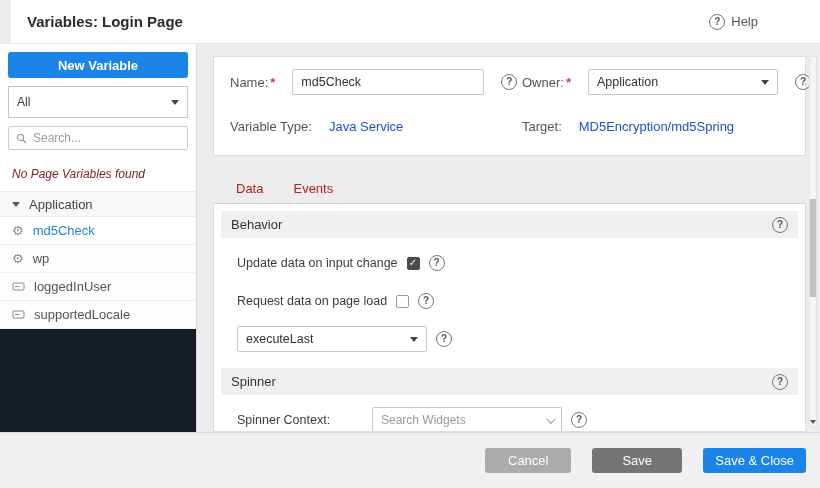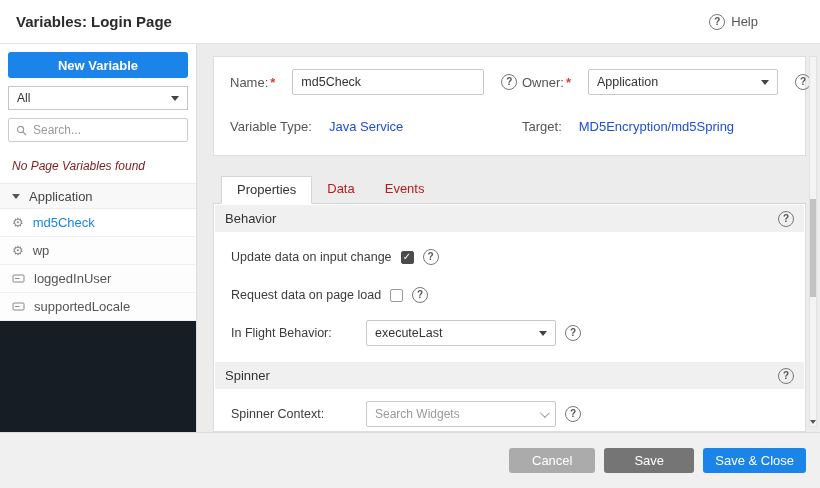--- a/index.html
+++ b/index.html
@@ -4,39 +4,39 @@
 <style>
   * { margin:0; padding:0; box-sizing:border-box; }
   html,body { width:820px; height:488px; }
   body {
     position:relative; overflow:hidden;
     font-family:"Liberation Sans","DejaVu Sans",sans-serif;
     font-size:13px; color:#333; background:#ececec;
   }
 
   
-  .header { position:absolute; top:0; left:0; right:0; height:44px; background:#fff;
+  .header { position:absolute; top:0; left:11px; right:0; height:44px; background:#fff;
             border-bottom:1px solid #e3e3e3; display:flex; align-items:center; padding:0 16px; z-index:5; }
   .header .title { font-size:15px; font-weight:600; color:#2b2b2b; }
   .help-link { margin-left:auto; margin-right:46px; display:flex; align-items:center; gap:6px;
                color:#555; font-size:13px; cursor:pointer; }
 
   .qicon { width:16px; height:16px; border:1px solid #777; border-radius:50%; flex:0 0 auto;
            display:inline-flex; align-items:center; justify-content:center;
            font-size:10px; font-weight:700; color:#555; line-height:1; }
   .qicon.right { margin-left:auto; }
 
   
   .sidebar { position:absolute; top:44px; left:0; width:197px; bottom:56px; background:#fff;
              border-right:1px solid #ddd; display:flex; flex-direction:column; z-index:4; }
   .sidebar-top { padding:8px; }
   .btn-new { display:block; width:100%; height:26px; background:#1b84e8; color:#fff; border:none;
              border-radius:3px; font-size:13px; font-weight:600; cursor:pointer;
              font-family:inherit; }
-  .filter-select { margin-top:8px; height:24px; border:1px solid #c5c5c5; background:#fff;
+  .filter-select { margin-top:8px; height:32px; border:1px solid #c5c5c5; background:#fff;
                    display:flex; align-items:center; justify-content:space-between;
                    padding:0 8px; font-size:12px; color:#333; cursor:pointer; }
   .search-box { margin-top:8px; height:24px; border:1px solid #ccc; border-radius:2px;
                 display:flex; align-items:center; gap:6px; padding:0 7px; background:#fff; }
   .search-box input { border:none; outline:none; flex:1; font-size:12px; color:#333;
                       font-family:inherit; min-width:0; }
   .search-box input::placeholder { color:#9a9a9a; }
 
   .tree-header { height:26px; display:flex; align-items:center; gap:9px; padding:0 12px;
                  background:#f8f8f8; border-top:1px solid #ececec; border-bottom:1px solid #ececec;
@@ -73,21 +73,21 @@
 
   
   .tabs { position:absolute; left:16px; right:14px; top:132px; height:28px; display:flex;
           align-items:flex-end; border-bottom:1px solid #d5d5d5; padding-left:8px; z-index:2; }
   .tab { height:27px; line-height:26px; padding:0 15px; font-size:13px; color:#b91c1c; cursor:pointer; }
   .tab.active { background:#fff; border:1px solid #d5d5d5; border-bottom:1px solid #fff;
                 margin-bottom:-1px; height:28px; color:#333; }
 
   
   .panel { position:absolute; left:16px; right:14px; top:160px; bottom:0; background:#fff;
-           border:1px solid #ddd; border-top:none; padding:1px; overflow:hidden; z-index:1; }
+           border:1px solid #ddd; border-top:none; padding:7px; overflow:hidden; z-index:1; }
   .sec-band { height:27px; background:#f0f0f0; display:flex; align-items:center; gap:8px;
               padding:0 10px; font-size:13px; color:#333; }
   .sec-band.second { margin-top:16px; }
   .prow { display:flex; align-items:center; gap:9px; margin:12px 0 12px 16px; min-height:26px; }
   .plabel { font-size:12.5px; color:#3c3c3c; white-space:nowrap; }
   .plabel.fixed { width:126px; flex:0 0 126px; }
   .cbx { width:13px; height:13px; border:1px solid #9a9a9a; border-radius:2px; background:#fff;
          display:inline-flex; align-items:center; justify-content:center; cursor:pointer; flex:0 0 auto; }
   .cbx.checked { background:#4b4b4b; border-color:#4b4b4b; }
   .cbx.checked::after { content:"\2713"; color:#fff; font-size:10px; line-height:1; }
@@ -103,21 +103,21 @@
   .scrollbar { position:absolute; right:3px; top:12px; bottom:5px; width:8px;
                background:#f4f4f4; border:1px solid #e2e2e2; }
   .thumb { position:absolute; left:0; right:0; top:142px; height:98px; background:#c2c2c2; }
   .sb-btn { position:absolute; left:0; right:0; bottom:0; height:9px;
             display:flex; align-items:center; justify-content:center; }
   .sb-btn .caret-b { border-left-width:3px; border-right-width:3px; border-top-width:4px; border-top-color:#555; }
 
   
   .footer { position:absolute; left:0; right:0; bottom:0; height:56px; background:#f0f0f0;
             border-top:1px solid #dcdcdc; display:flex; align-items:center; justify-content:flex-end;
-            gap:9px; padding-right:14px; z-index:6; }
+            gap:21px; padding-right:14px; z-index:6; }
   .btn { height:25px; border:none; border-radius:3px; color:#fff; font-size:13px;
          font-family:inherit; cursor:pointer; padding:0 12px; }
   .btn-cancel { background:#ababab; min-width:86px; }
   .btn-save { background:#757575; min-width:90px; }
   .btn-saveclose { background:#1b84e8; min-width:94px; }
 </style>
 </head>
 <body>
 
 <div class="header">
@@ -201,21 +201,20 @@
         <span class="fvalue">Java Service</span>
       </div>
       <div class="fgroup">
         <span class="flabel">Target:</span>
         <span class="fvalue">MD5Encryption/md5Spring</span>
       </div>
     </div>
   </div>
 
   <div class="tabs">
-    <div class="tab active">Properties</div>
     <div class="tab">Data</div>
     <div class="tab">Events</div>
   </div>
 
   <div class="panel">
 
     <div class="sec-band">
       <span>Behavior</span>
       <span class="qicon right">?</span>
     </div>
@@ -226,21 +225,20 @@
       <span class="qicon">?</span>
     </div>
 
     <div class="prow">
       <span class="plabel">Request data on page load</span>
       <span class="cbx"></span>
       <span class="qicon">?</span>
     </div>
 
     <div class="prow">
-      <span class="plabel fixed">In Flight Behavior:</span>
       <div class="fselect">
         <span>executeLast</span>
         <span class="caret-b"></span>
       </div>
       <span class="qicon">?</span>
     </div>
 
     <div class="sec-band second">
       <span>Spinner</span>
       <span class="qicon right">?</span>

